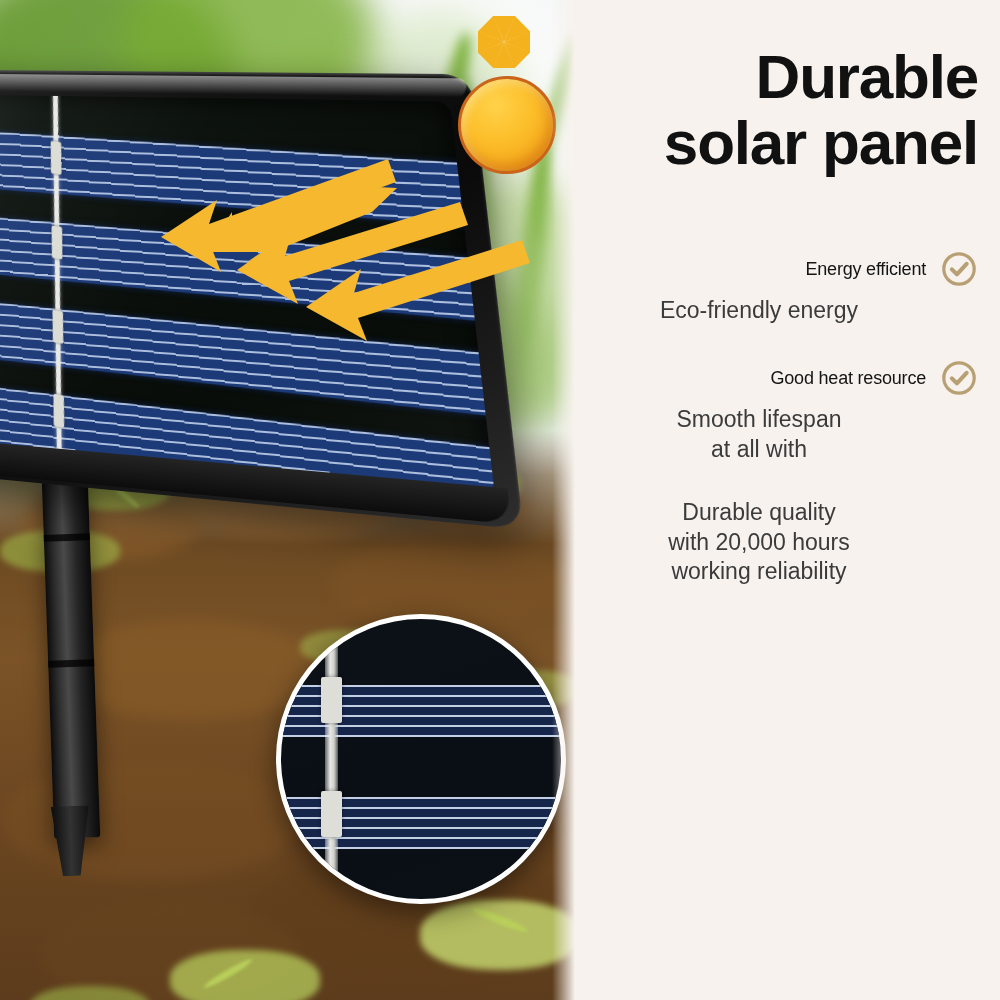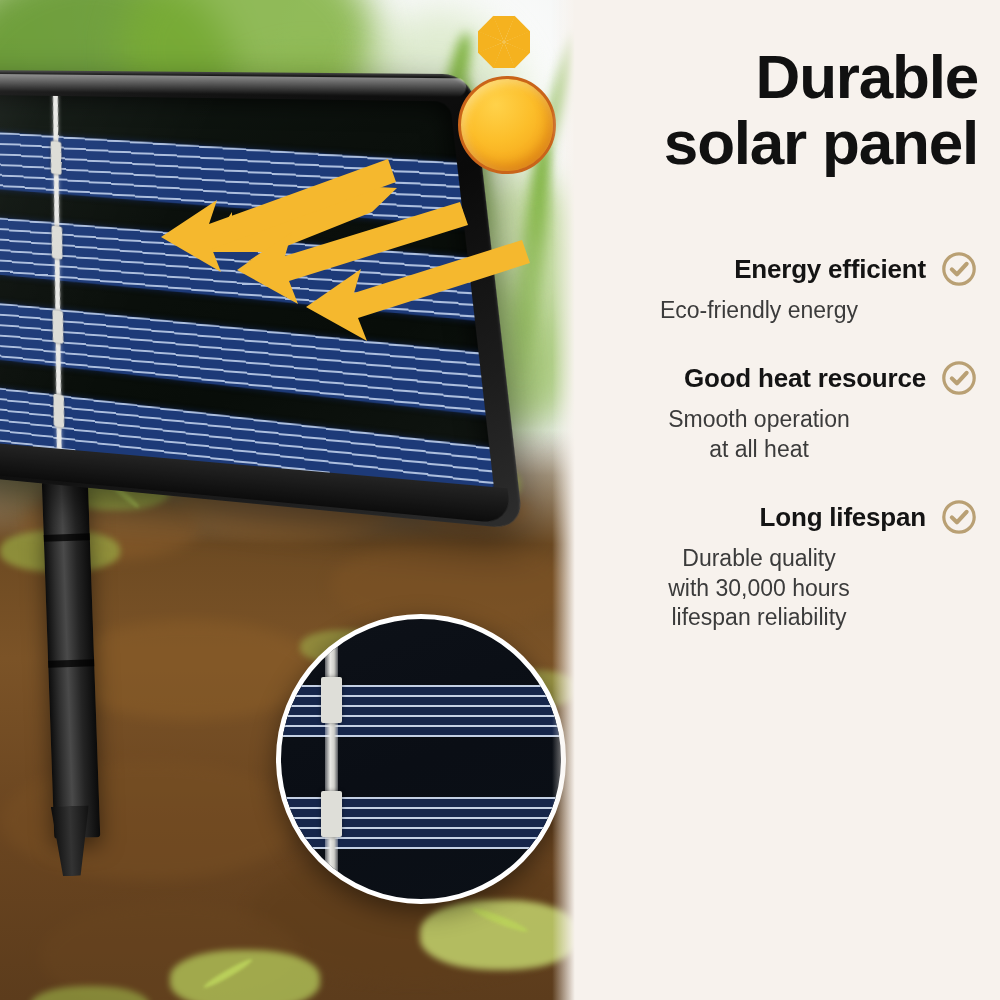--- a/index.html
+++ b/index.html
@@ -158,21 +158,21 @@
     letter-spacing:-1.2px;
   }
   .title .ln{display:block;white-space:nowrap;}
 
   .features{position:absolute;right:22px;top:250px;width:390px;}
   .feature{margin-bottom:34px;}
   .feat-head{
     display:flex;align-items:center;justify-content:flex-end;gap:14px;
   }
   .feat-title{
-    font-size:26px;font-weight:700;color:#141414;white-space:nowrap;letter-spacing:-.2px;
+    font-size:18px;font-weight:400;color:#141414;white-space:nowrap;letter-spacing:-.2px;
   }
   .check{
     width:38px;height:38px;flex:0 0 38px;
   }
   .feat-sub{
     margin-top:8px;text-align:center;font-size:23px;line-height:1.28;
     color:#3b3b3b;font-weight:400;padding-right:48px;
   }
   .feat-sub .sl{display:block;white-space:nowrap;}
 </style>
@@ -337,36 +337,29 @@
 
       <div class="feature">
         <div class="feat-head">
           <span class="feat-title">Good heat resource</span>
           <svg class="check" viewBox="0 0 40 40">
             <circle cx="20" cy="20" r="16" fill="none" stroke="#b9a074" stroke-width="3.4"></circle>
             <path d="M12.5 20.4 L17.8 25.6 L28 14.6" fill="none" stroke="#b9a074" stroke-width="4.4" stroke-linecap="round" stroke-linejoin="round"></path>
           </svg>
         </div>
         <div class="feat-sub">
-          <span class="sl">Smooth operation</span>
-          <span class="sl">at all heat</span>
+          <span class="sl">Smooth lifespan</span>
+          <span class="sl">at all with</span>
         </div>
       </div>
 
       <div class="feature">
-        <div class="feat-head">
-          <span class="feat-title">Long lifespan</span>
-          <svg class="check" viewBox="0 0 40 40">
-            <circle cx="20" cy="20" r="16" fill="none" stroke="#b9a074" stroke-width="3.4"></circle>
-            <path d="M12.5 20.4 L17.8 25.6 L28 14.6" fill="none" stroke="#b9a074" stroke-width="4.4" stroke-linecap="round" stroke-linejoin="round"></path>
-          </svg>
-        </div>
         <div class="feat-sub">
           <span class="sl">Durable quality</span>
-          <span class="sl">with 30,000 hours</span>
-          <span class="sl">lifespan reliability</span>
+          <span class="sl">with 20,000 hours</span>
+          <span class="sl">working reliability</span>
         </div>
       </div>
 
     </div>
   </div>
 
 </div>
 
 </body></html>

